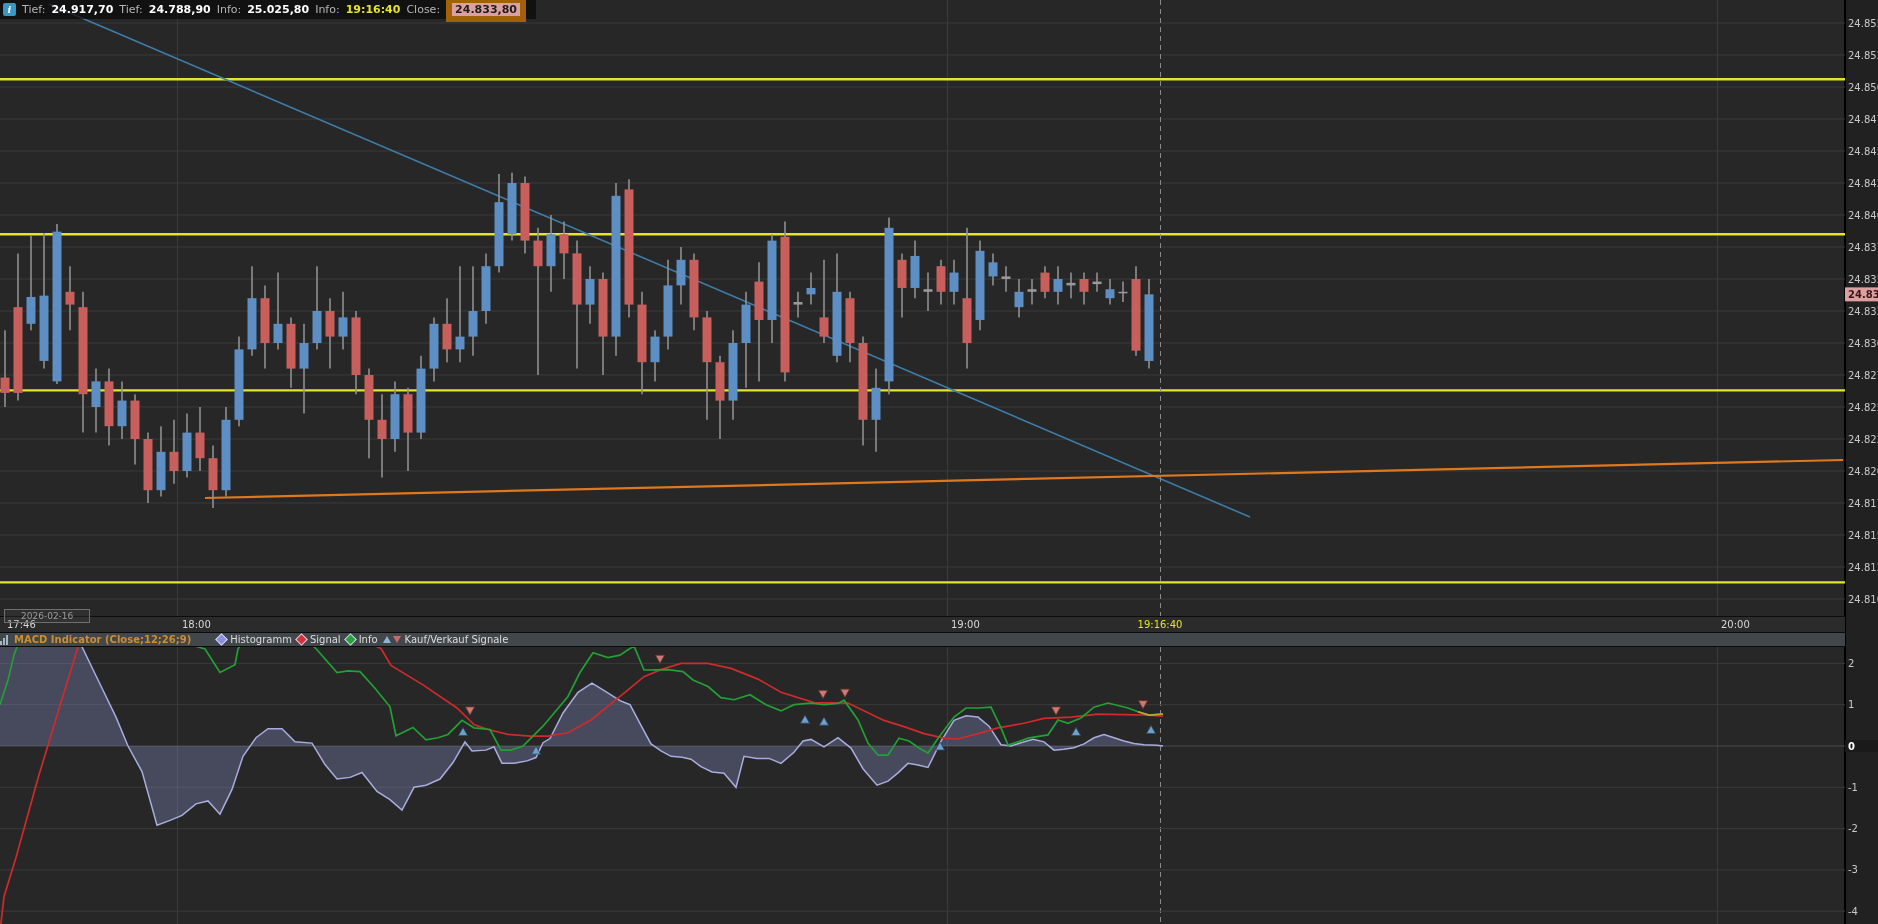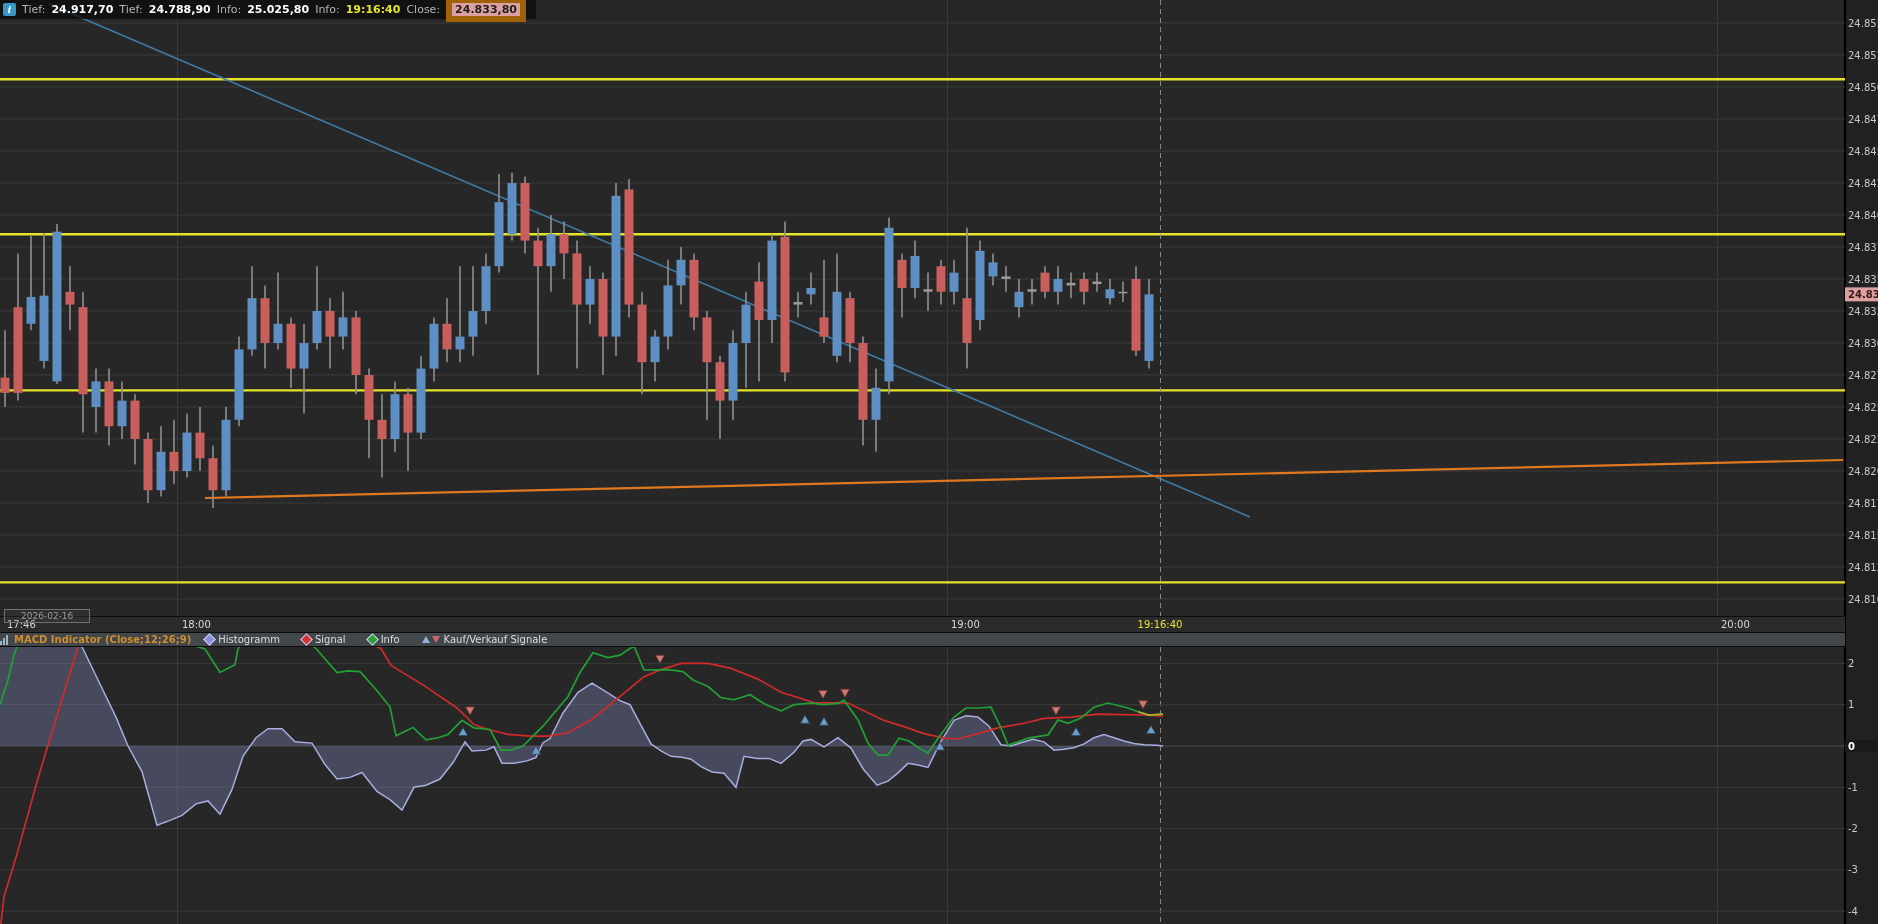--- a/index.html
+++ b/index.html
@@ -37,21 +37,21 @@
 
   <div id="macd-header">
     <span class="leg-item">
       <span class="mini-chart">
           <i style="height:4px"></i>
           <i style="height:7px"></i>
           <i style="height:10px"></i>
         </span>
       <span class="title">MACD Indicator (Close;12;26;9)</span>
     </span>
-    <span id="legend-items" style="display: inline-flex; gap: 22px;">
+    <span id="legend-items" style="display: inline-flex; gap: 5px; margin-left: 12px;">
         <span class="leg-item">
           <span class="diamond" style="background: rgb(139, 144, 216);"></span>
           <span>Histogramm</span>
         </span>
         <span class="leg-item">
           <span class="diamond" style="background: rgb(210, 51, 51);"></span>
           <span>Signal</span>
         </span>
         <span class="leg-item">
           <span class="diamond" style="background: rgb(42, 162, 57);"></span>

